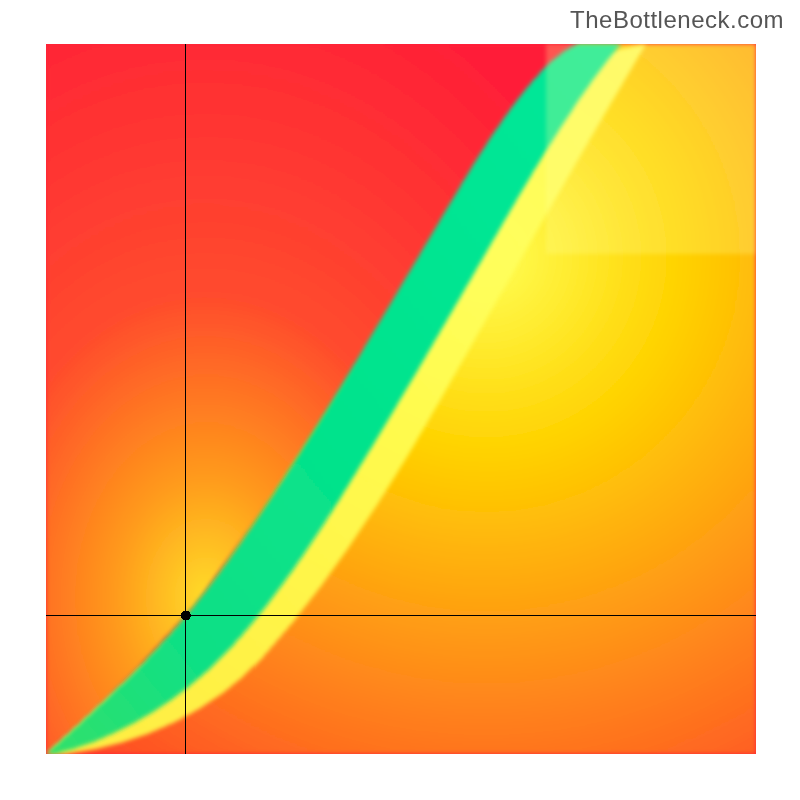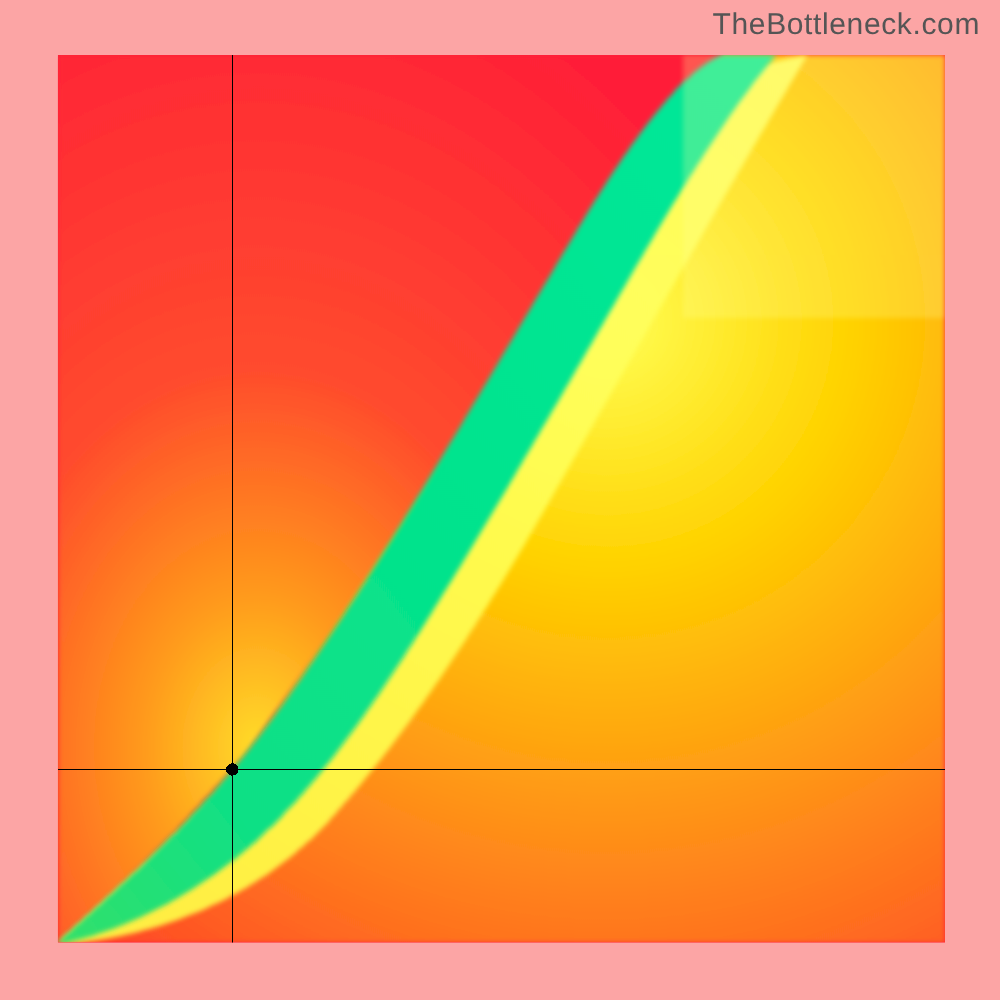--- a/index.html
+++ b/index.html
@@ -7,21 +7,21 @@
     padding: 0;
     background: #000;
     width: 800px;
     height: 800px;
     overflow: hidden;
     font-family: Arial, sans-serif;
   }
   .outer {
     width: 800px;
     height: 800px;
-    background: #fca5a5;
+    background: #ffffff;
     position: relative;
   }
   .attribution {
     position: absolute;
     top: 6px;
     right: 16px;
     color: #555;
     font-size: 24px;
     font-weight: 400;
     letter-spacing: 0.5px;

